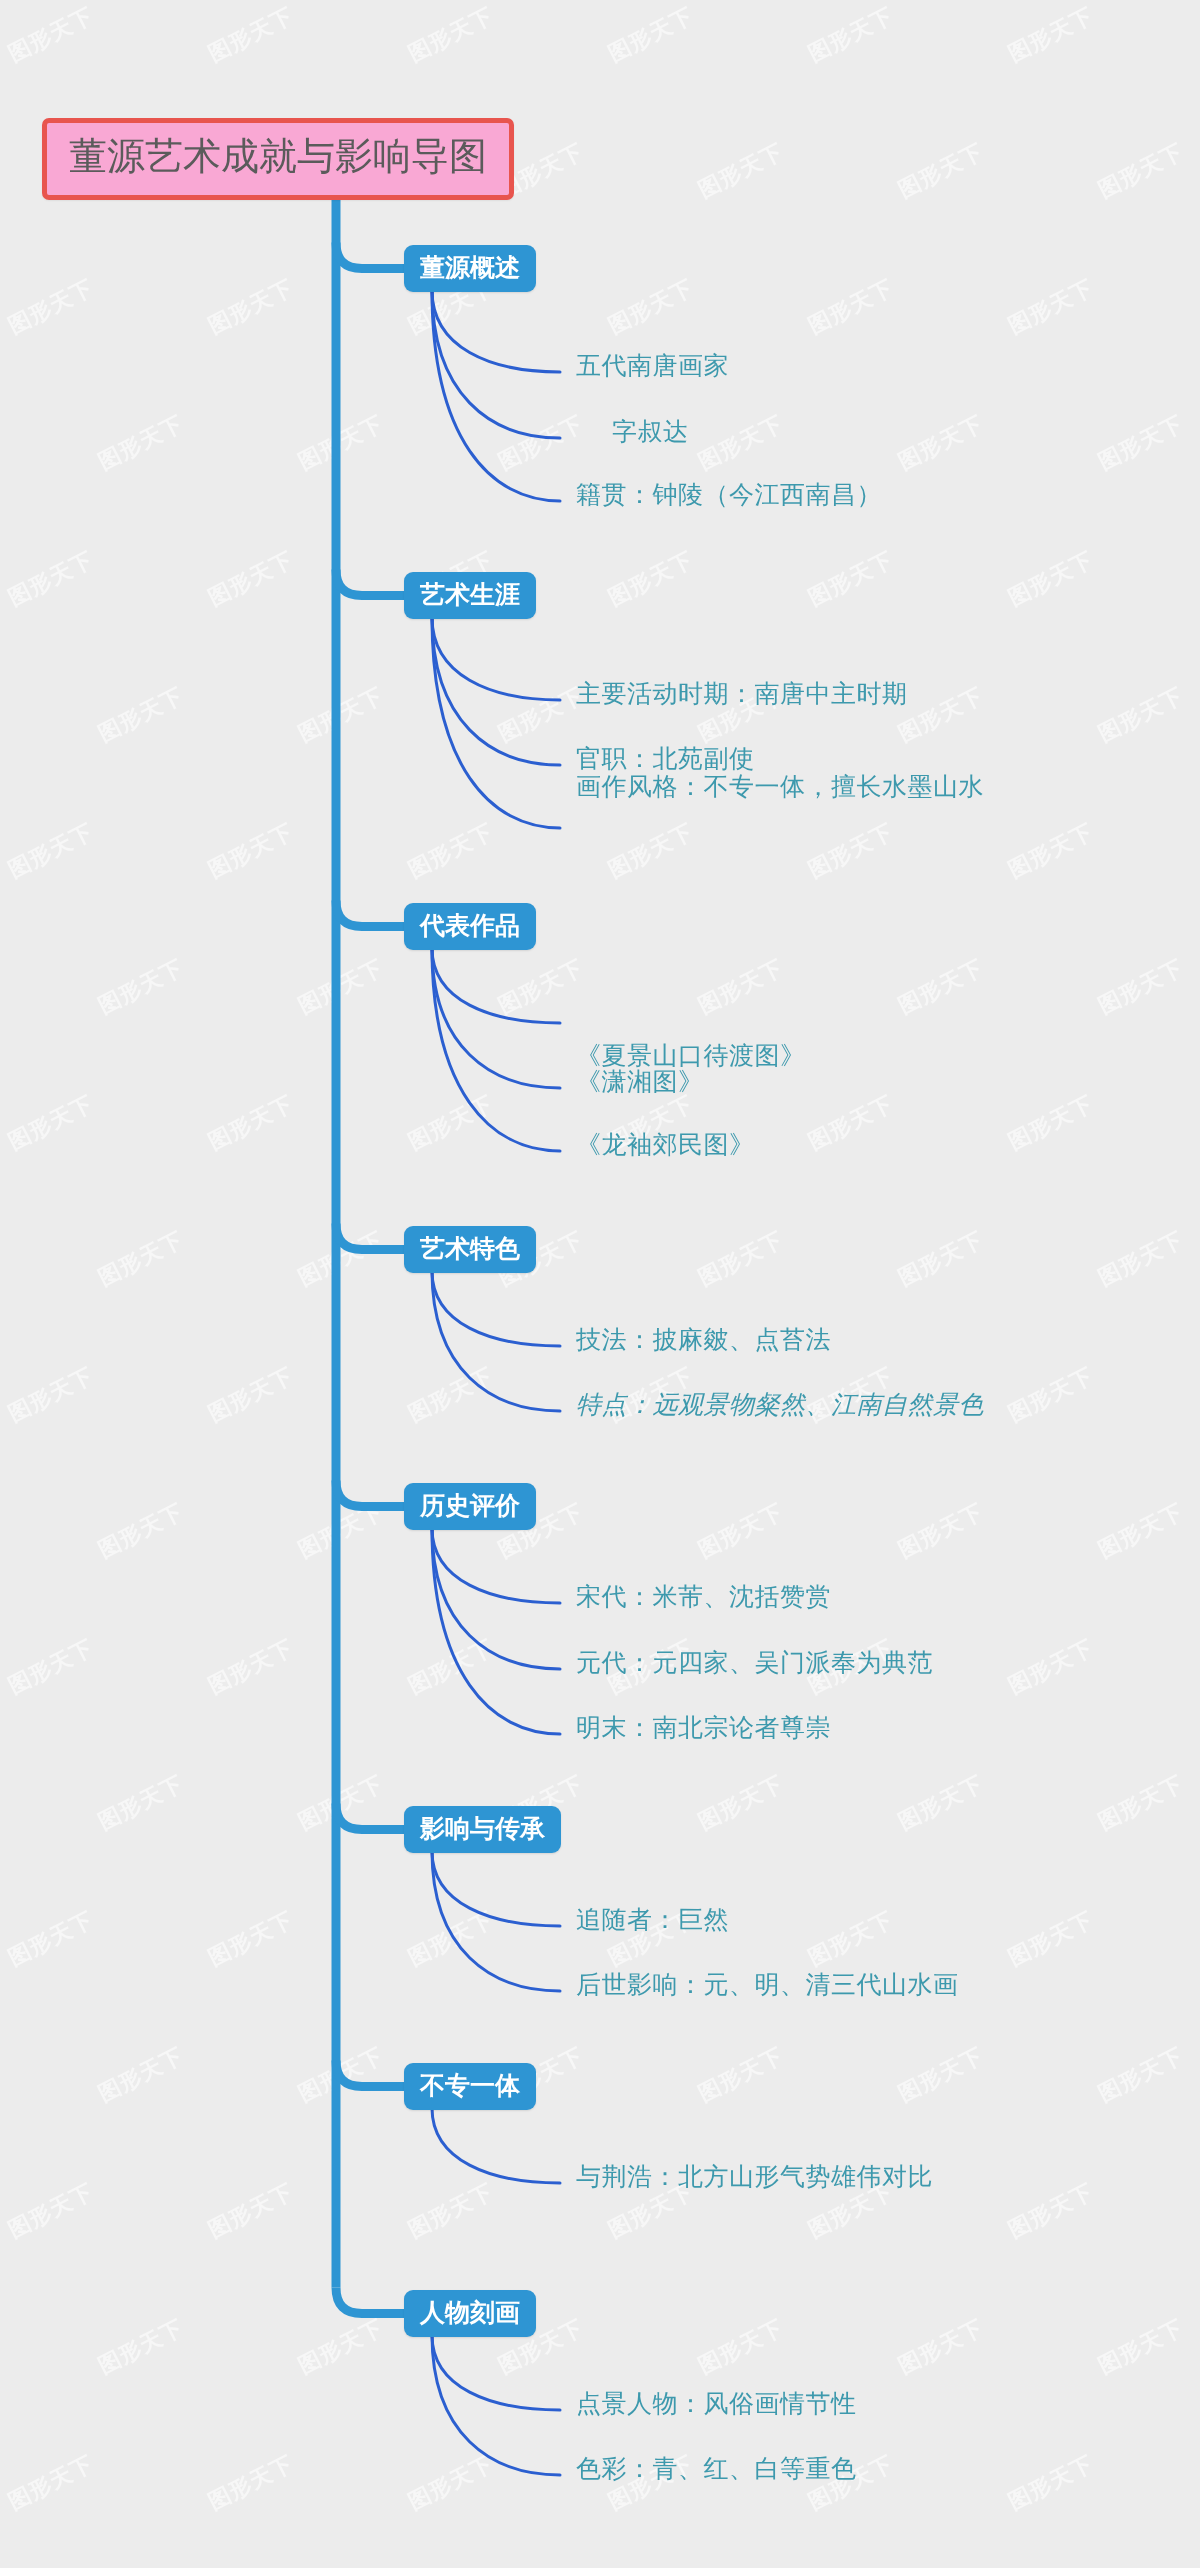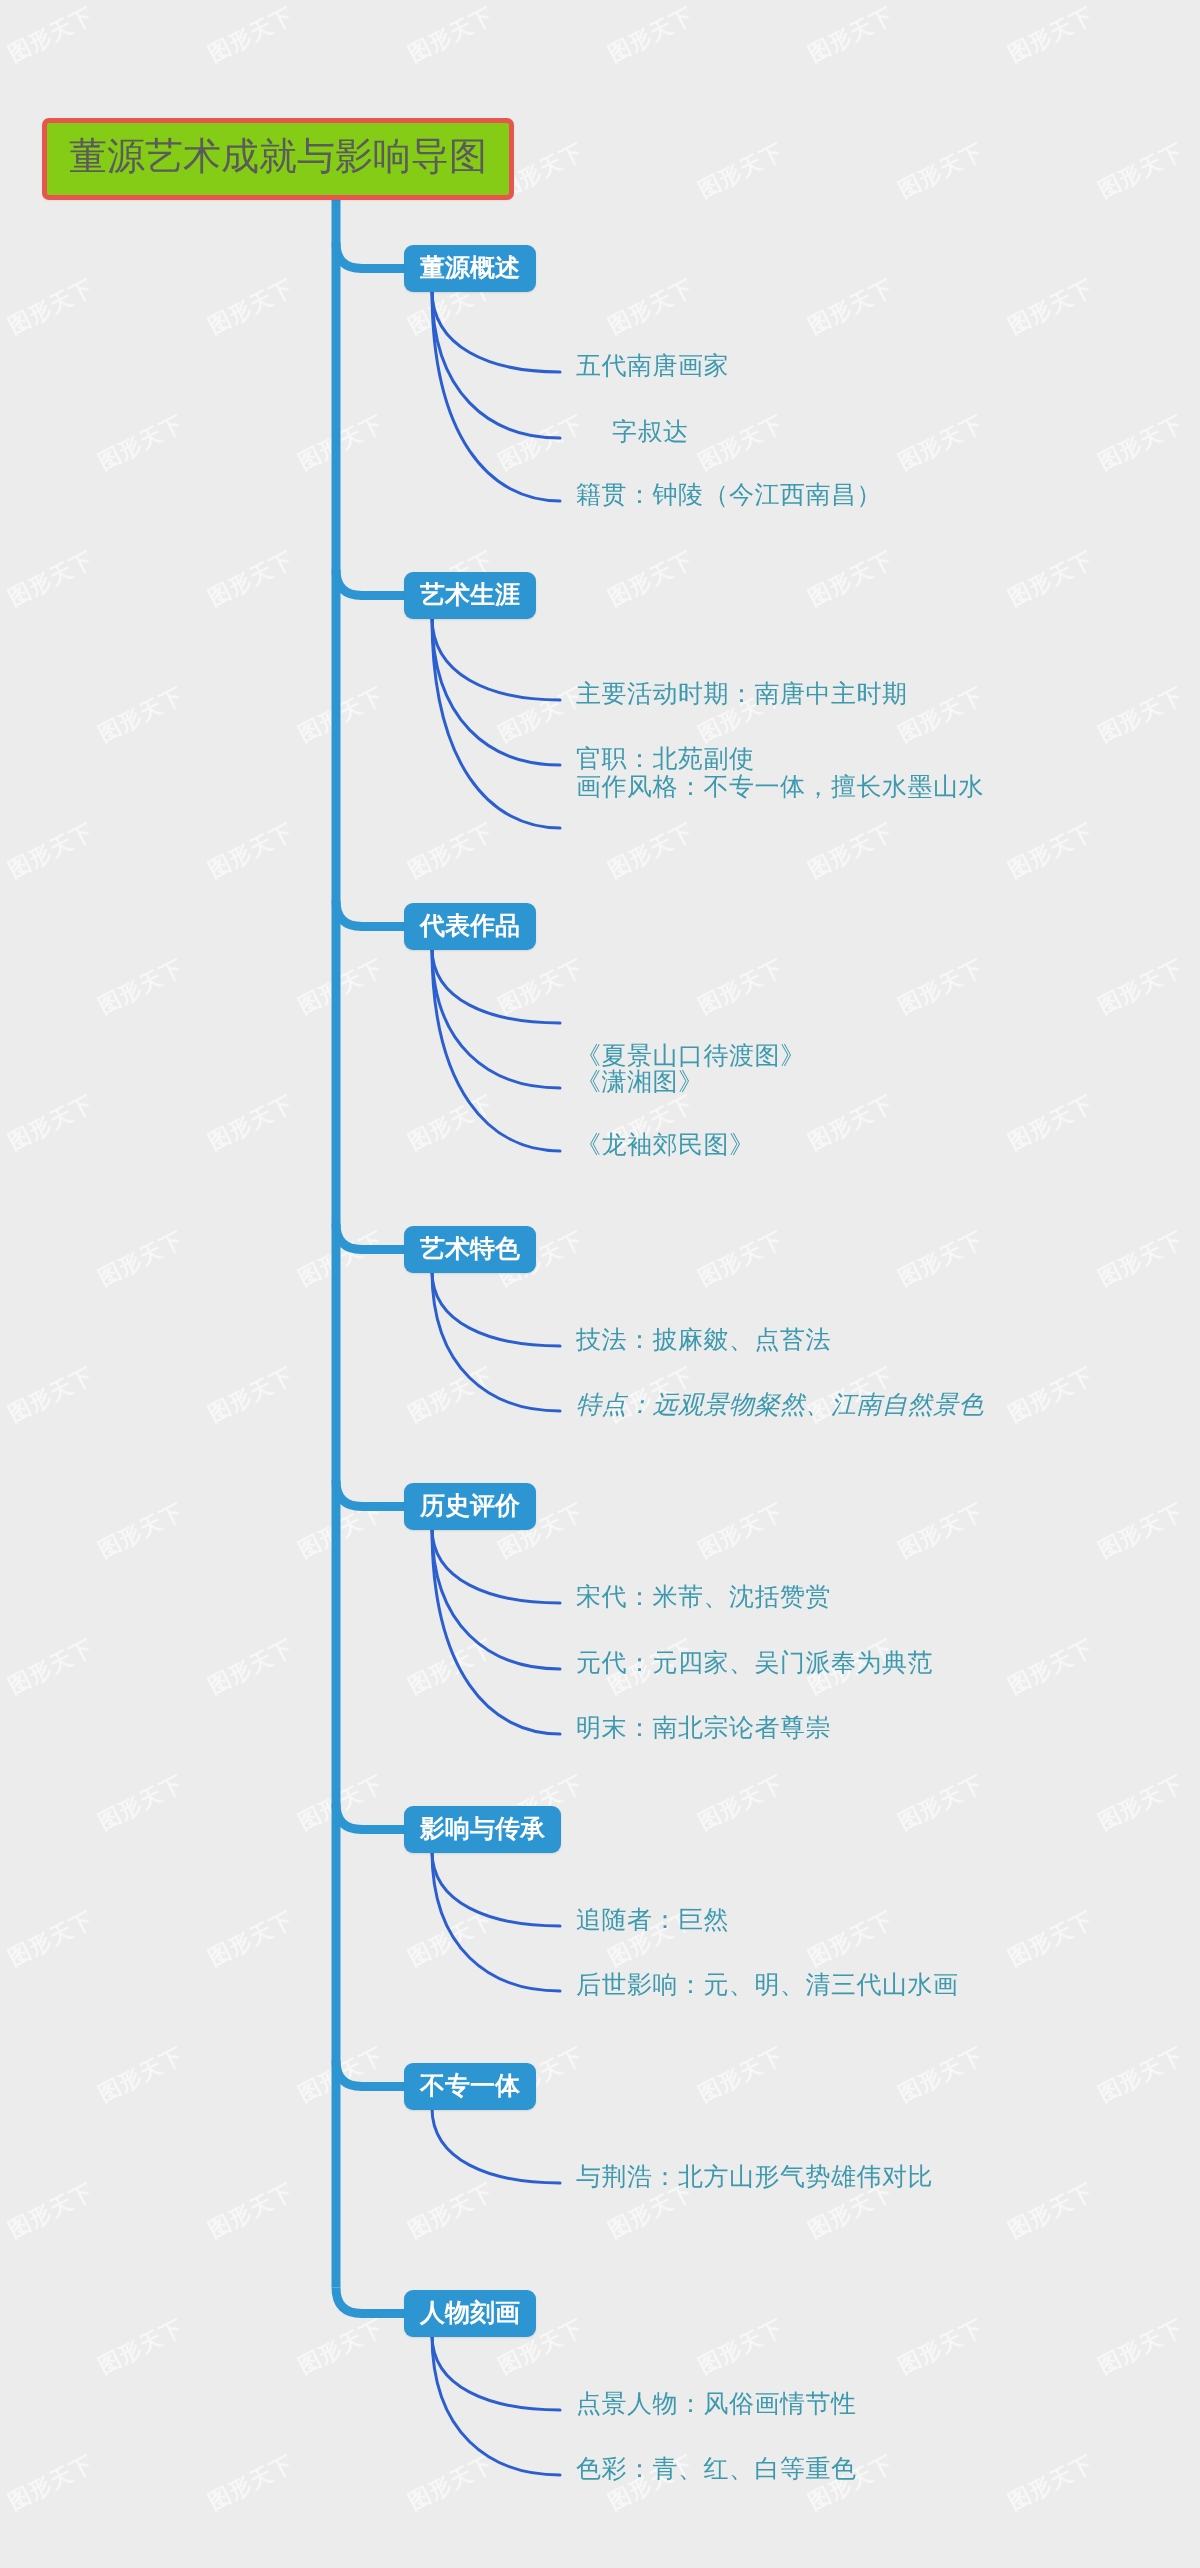--- a/index.html
+++ b/index.html
@@ -18,21 +18,21 @@
   .wm{position:absolute;color:#f7f7f7;font-size:22px;font-weight:700;
     transform:rotate(-27deg);white-space:nowrap;letter-spacing:1px;
     font-family:"Liberation Sans","DejaVu Sans",sans-serif;}
 
   
   #links{position:absolute;left:0;top:0;width:1200px;height:2568px;z-index:2;}
 
   
   #root-node{
     position:absolute;left:42px;top:118px;
-    background:#84cc16;
+    background:#f9a8d4;
     border:5px solid #e8554e;
     border-radius:7px;
     padding:12px 22px 16px 22px;
     z-index:5;
     box-shadow:0 1px 2px rgba(0,0,0,.06);
   }
   #root-node .root-text{
     font-size:38px;line-height:1.15;color:#5b5b5b;font-weight:400;
     white-space:nowrap;
   }

